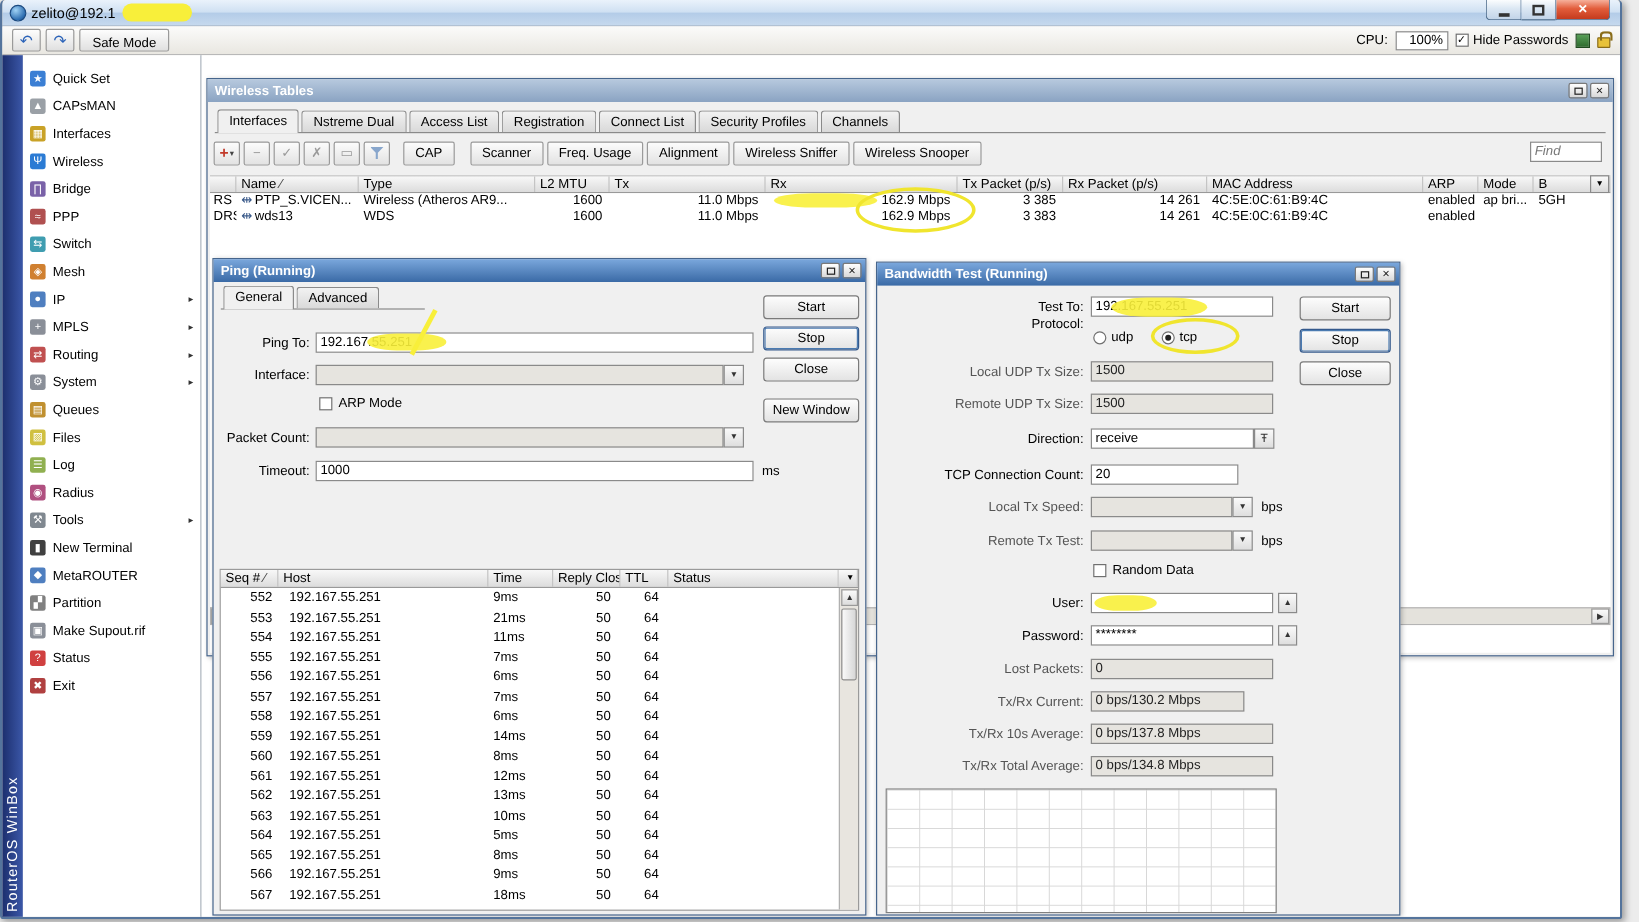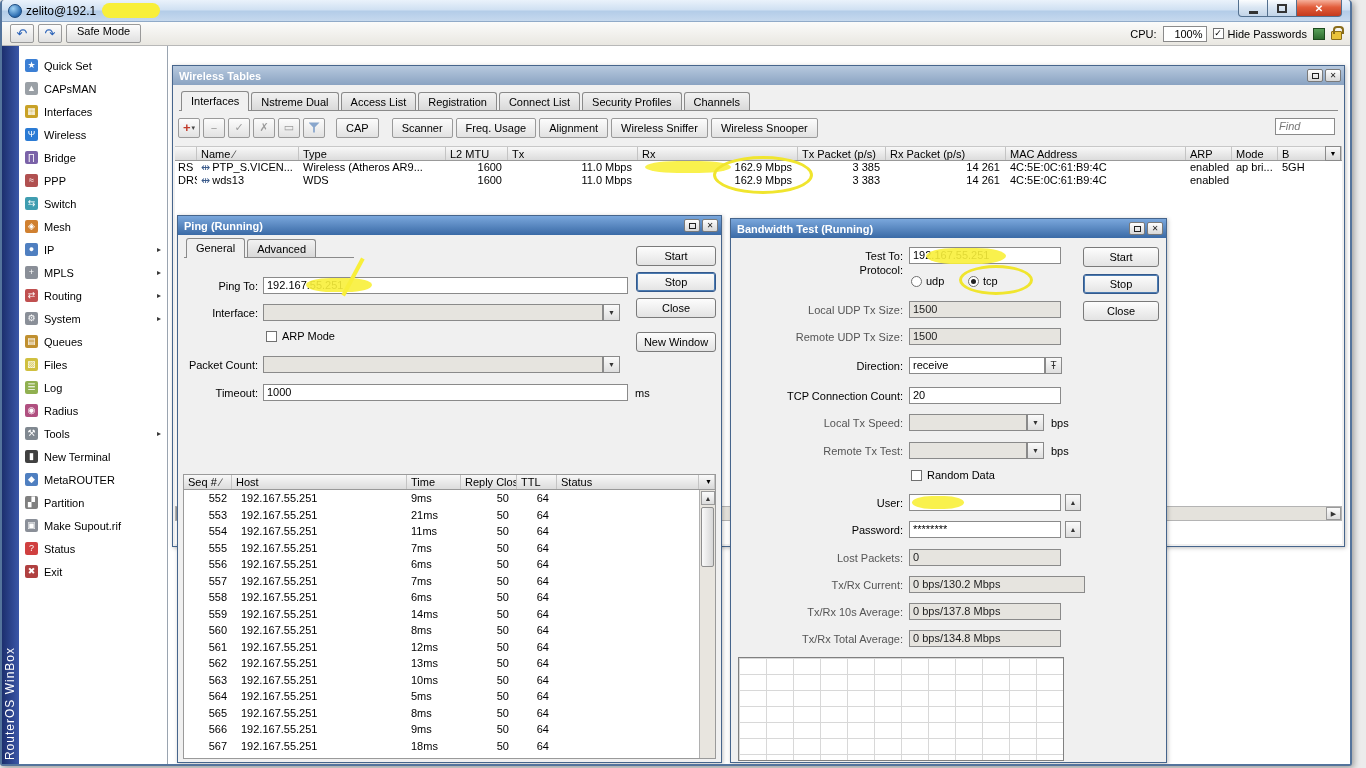--- a/index.html
+++ b/index.html
@@ -12,21 +12,21 @@
 .cap-group{position:absolute;right:8px;top:0;display:flex}
 .capbtn{height:17px;border:1px solid #53708f;border-top:none;background:linear-gradient(#fbfdfe,#dbe7f3 45%,#c2d4e8);display:flex;align-items:center;justify-content:center;cursor:default}
 #cap-min{width:30px;border-radius:0 0 0 4px}
 #cap-max{width:28px;border-left:none;border-right:none}
 #cap-close{width:46px;background:linear-gradient(#f6b09b,#e25d3b 45%,#c43a1d);color:#fff;border-radius:0 0 4px 0;font-size:10px;font-weight:bold}
 .glyph-min{width:9px;height:3px;background:#333;margin-top:8px}
 .glyph-max{width:10px;height:9px;border:2px solid #333;background:transparent}
 
 .mtoolbar{position:absolute;left:0;top:22px;right:0;height:24px;background:linear-gradient(#fbfbfa,#e9e7e1);border-bottom:1px solid #b8b8b8;display:flex;align-items:center;gap:4px;padding:0 8px}
 .nav-btn{width:24px;height:19px;border:1px solid #9a9a9a;border-radius:2px;background:linear-gradient(#fdfdfd,#e0e0e0);display:flex;align-items:center;justify-content:center;color:#2a62b8;font-size:13px}
-.pushbtn{height:19px;padding:0 10px;border:1px solid #9a9a9a;border-radius:2px;background:linear-gradient(#fdfdfd,#e0e0e0);display:flex;align-items:flex-start}
+.pushbtn{height:19px;padding:0 10px;border:1px solid #9a9a9a;border-radius:2px;background:linear-gradient(#fdfdfd,#e0e0e0);display:flex;align-items:flex-end}
 .tb-right{margin-left:auto;display:flex;align-items:center;gap:6px}
 .cpu-box{width:44px;height:16px;background:#fff;border:1px solid #8a8a8a;text-align:right;padding:1px 3px}
 .cbbox{width:11px;height:11px;background:#fff;border:1px solid #707070;display:inline-flex;align-items:center;justify-content:center;font-size:9px;line-height:9px}
 .cbwrap{display:inline-flex;align-items:center;gap:4px}
 .grn{width:12px;height:12px;background:linear-gradient(#58a058,#2e6b2e);border:1px solid #1e4a1e}
 .lock{position:relative;width:11px;height:9px;background:#e8c23a;border:1px solid #8a6d1a;border-radius:1px;margin-top:4px}
 .lock::before{content:"";position:absolute;left:1px;top:-6px;width:7px;height:6px;border:2px solid #8a6d1a;border-bottom:none;border-radius:4px 4px 0 0}
 
 .sidebar{position:absolute;left:0;top:46px;bottom:0;width:166px;display:flex}
 .side-strip{width:17px;background:linear-gradient(90deg,#1c2f6e,#3b57a8);position:relative;flex:0 0 auto}
@@ -679,21 +679,21 @@
       <span class="input disabled" style="left:178px;top:82px;width:152px">1500</span>
 
       <span class="bt-label" style="top:112px;color:#555">Remote UDP Tx Size:</span>
       <span class="input disabled" style="left:178px;top:109px;width:152px">1500</span>
 
       <span class="bt-label" style="top:141px">Direction:</span>
       <span class="input" style="left:178px;top:138px;width:136px">receive</span>
       <span class="combo t" style="left:314px;top:138px">Ŧ</span>
 
       <span class="bt-label" style="top:171px">TCP Connection Count:</span>
-      <span class="input" style="left:178px;top:168px;width:152px">20</span>
+      <span class="input" style="left:178px;top:168px;width:123px">20</span>
 
       <span class="bt-label" style="top:198px;color:#555">Local Tx Speed:</span>
       <span class="input disabled" style="left:178px;top:195px;width:118px"></span>
       <span class="combo" style="left:296px;top:195px">▼</span>
       <span class="flabel" style="left:320px;top:198px">bps</span>
 
       <span class="bt-label" style="top:226px;color:#555">Remote Tx Test:</span>
       <span class="input disabled" style="left:178px;top:223px;width:118px"></span>
       <span class="combo" style="left:296px;top:223px">▼</span>
       <span class="flabel" style="left:320px;top:226px">bps</span>
@@ -708,21 +708,21 @@
       <span class="combo" style="left:334px;top:275px;width:16px">▲</span>
 
       <span class="bt-label" style="top:305px">Password:</span>
       <span class="input" style="left:178px;top:302px;width:152px">********</span>
       <span class="combo" style="left:334px;top:302px;width:16px">▲</span>
 
       <span class="bt-label" style="top:333px;color:#555">Lost Packets:</span>
       <span class="input disabled" style="left:178px;top:330px;width:152px">0</span>
 
       <span class="bt-label" style="top:360px;color:#555">Tx/Rx Current:</span>
-      <span class="input disabled" style="left:178px;top:357px;width:176px">0 bps/130.2 Mbps</span>
+      <span class="input disabled" style="left:178px;top:357px;width:128px">0 bps/130.2 Mbps</span>
 
       <span class="bt-label" style="top:387px;color:#555">Tx/Rx 10s Average:</span>
       <span class="input disabled" style="left:178px;top:384px;width:152px">0 bps/137.8 Mbps</span>
 
       <span class="bt-label" style="top:414px;color:#555">Tx/Rx Total Average:</span>
       <span class="input disabled" style="left:178px;top:411px;width:152px">0 bps/134.8 Mbps</span>
 
       <div class="btn btbtn" style="top:28px" data-focused="false">Start</div>
       <div class="btn btbtn" style="top:55px" data-focused="true">Stop</div>
       <div class="btn btbtn" style="top:82px" data-focused="false">Close</div>

